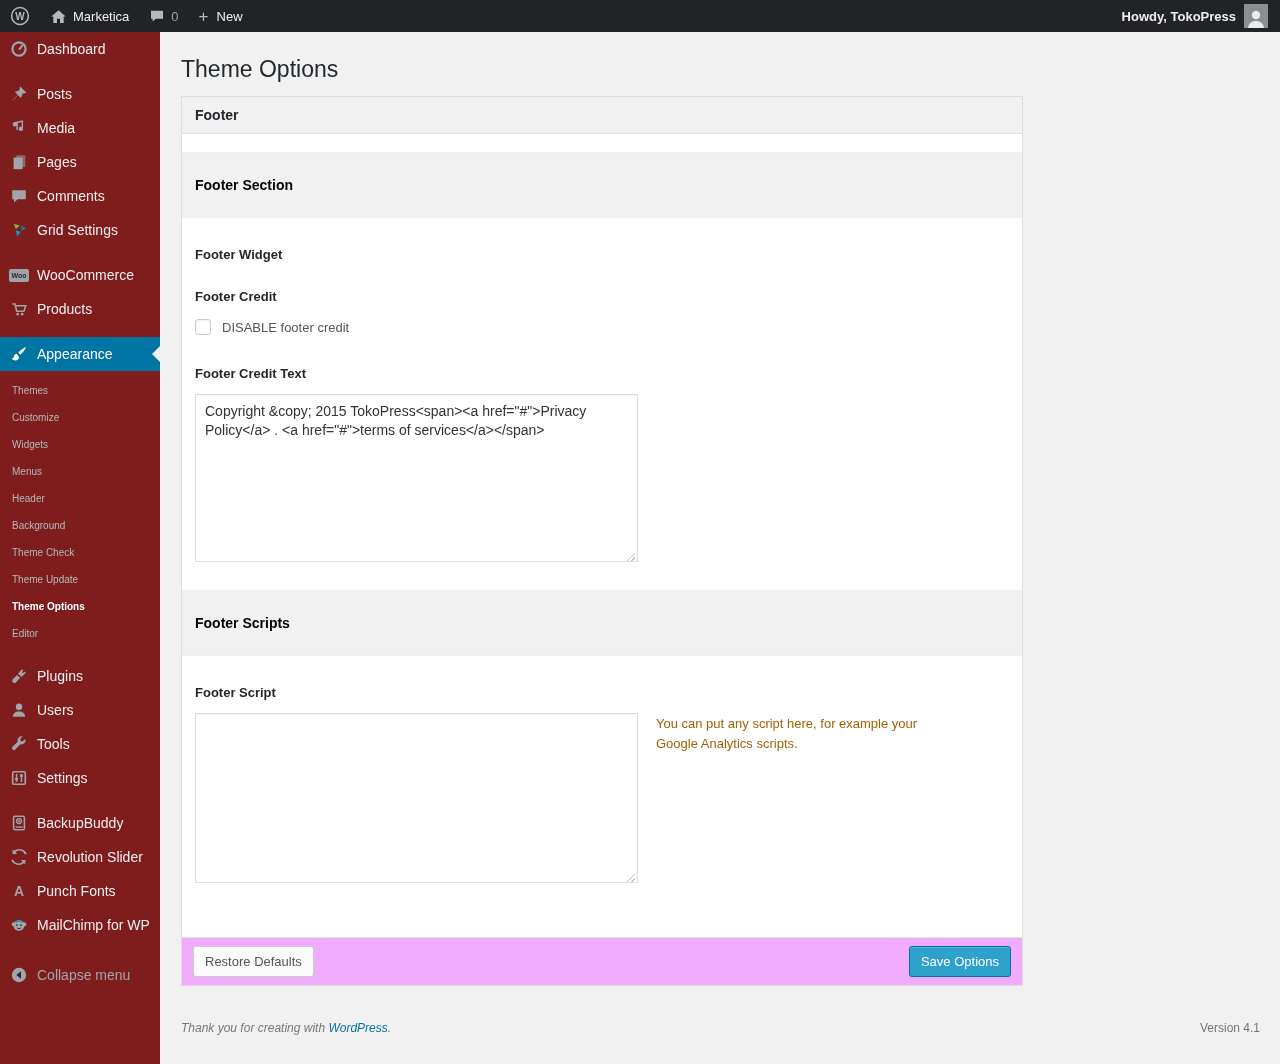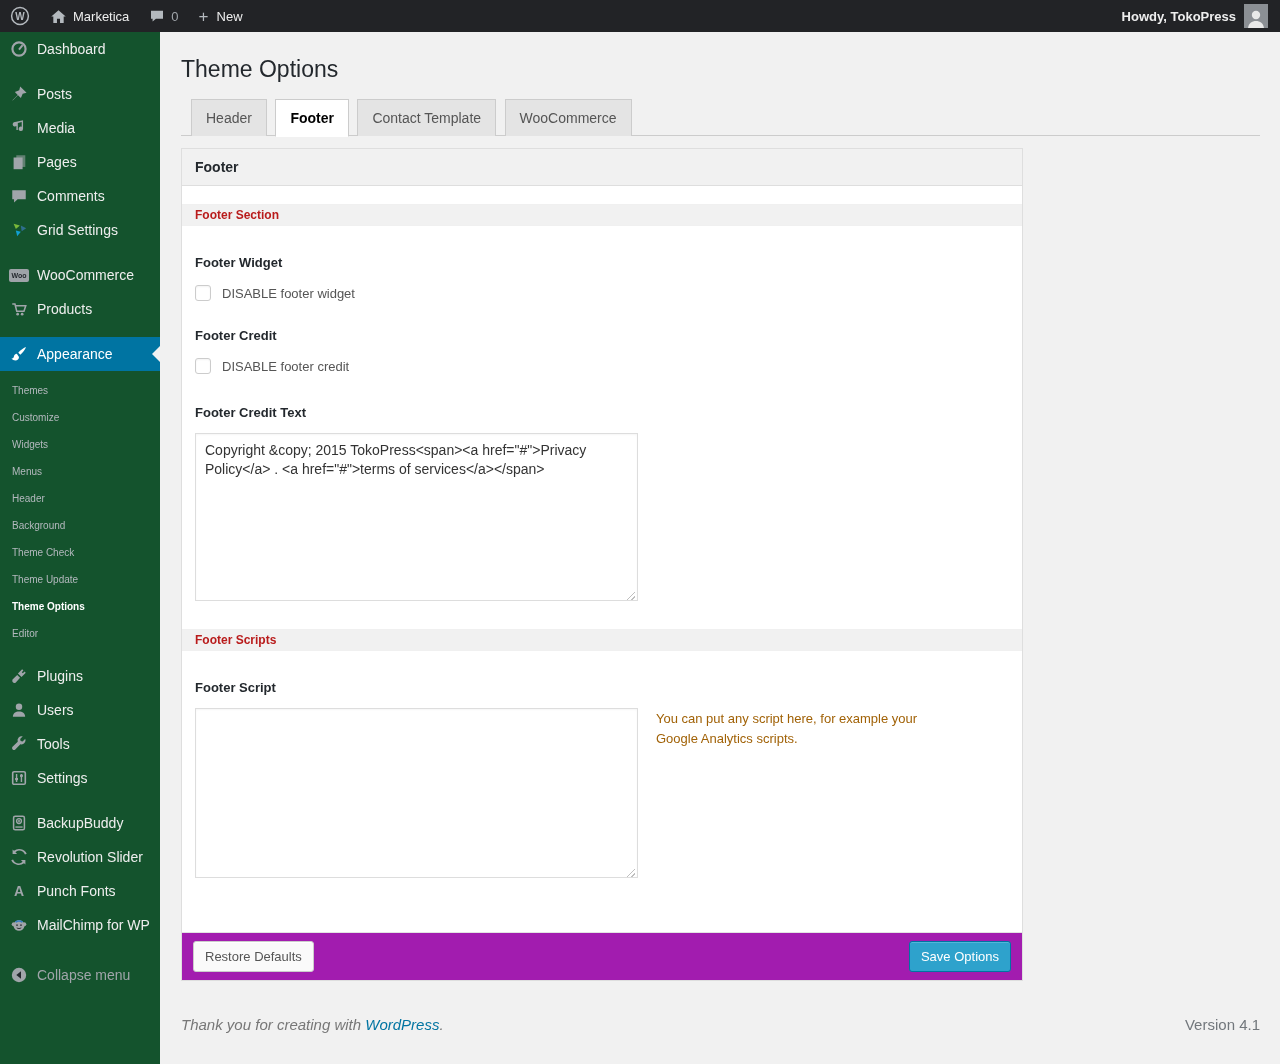--- a/index.html
+++ b/index.html
@@ -12,21 +12,21 @@
   .ab-item { display:flex; align-items:center; gap:6px; padding:0 10px; height:32px;
     font-size:13px; color:#eee; cursor:pointer; }
   .ab-item svg { display:block; }
   .ab-count { color:#a0a5aa; }
   .ab-right { margin-left:auto; display:flex; align-items:center; gap:8px; padding-right:12px; }
   .ab-plus { font-size:17px; color:#b4b9be; font-weight:400; line-height:1; margin-right:2px; }
   .avatar { width:24px; height:24px; background:#8b8f94; display:flex; align-items:flex-end; justify-content:center; overflow:hidden; }
 
   
   .sidebar { position:absolute; top:32px; left:0; width:160px; height:1032px;
-    background:#14532d; color:#eee; font-size:14px; }
+    background:#7f1d1d; color:#eee; font-size:14px; }
   .menu-item { display:flex; align-items:center; gap:8px; padding:9px 8px 9px 9px;
     height:34px; cursor:pointer; color:#eee; position:relative; }
   .menu-item .micon { width:20px; height:20px; flex:0 0 20px; color:#a0a5aa;
     display:flex; align-items:center; justify-content:center; }
   .menu-item.sep { margin-top:11px; }
   .menu-item.active { background:#0074a2; color:#fff; }
   .menu-item.active .micon { color:#fff; }
   .menu-item.active::after { content:''; position:absolute; right:0; top:50%; margin-top:-8px;
     border:8px solid transparent; border-right-color:#f1f1f1; }
   .submenu { padding:6px 0 12px; }
@@ -45,50 +45,50 @@
   .tab { display:inline-block; font-size:14px; color:#555; background:#e4e4e4;
     border:1px solid #ccc; border-bottom:none; padding:9px 14px 9px; margin:0 4px -1px 0;
     cursor:pointer; line-height:1.3; }
   .tab.active { background:#fff; color:#000; font-weight:bold; border-bottom:1px solid #fff; }
 
   
   .panel { margin-top:12px; width:842px; background:#fff; border:1px solid #dedede; }
   .panel-head { background:#f1f1f1; border-bottom:1px solid #dedede; padding:10px 13px;
     font-size:14px; font-weight:bold; color:#23282d; }
   .white-gap { height:18px; background:#fff; }
-  .section-bar { background:#f1f1f1; padding:3px 13px; font-size:12px; font-weight:bold;
-    color:#b91c1c; border-top:1px solid #f0f0f0; border-bottom:1px solid #f0f0f0; }
+  .section-bar { background:#f1f1f1; padding:24px 13px; font-size:14px; font-weight:bold;
+    color:#000000; border-top:1px solid #f0f0f0; border-bottom:1px solid #f0f0f0; }
   .fields { padding:2px 13px 0; }
   .field-label { font-size:13px; font-weight:bold; color:#23282d; margin:27px 0 0; }
   .check-row { display:flex; align-items:center; gap:11px; margin-top:15px; }
   input[type=checkbox] { appearance:none; -webkit-appearance:none; width:16px; height:16px;
     border:1px solid #ccc; border-radius:3px; background:#fff; cursor:pointer;
     box-shadow:inset 0 1px 2px rgba(0,0,0,.05); }
   .check-label { font-size:13px; color:#555; cursor:pointer; }
   .ta-wrap { position:relative; width:443px; margin-top:13px; }
   textarea { width:443px; height:168px; border:1px solid #ddd; background:#fff;
     font-family:"Liberation Sans","DejaVu Sans",sans-serif; font-size:14px; line-height:1.35;
     color:#333; padding:7px 9px; resize:none; box-shadow:inset 0 1px 2px rgba(0,0,0,.04); outline:none; }
   .grip { position:absolute; right:3px; bottom:5px; width:11px; height:11px;
     background:repeating-linear-gradient(-45deg, transparent, transparent 2px, #bfbfbf 2px, #bfbfbf 3px);
     clip-path:polygon(100% 0, 100% 100%, 0 100%); cursor:nwse-resize; }
   .script-row { display:flex; align-items:flex-start; gap:18px; }
   .help-text { font-size:13px; color:#a16207; width:305px; line-height:1.55; margin-top:14px; }
   .bottom-space { height:50px; }
-  .actions { background:#a21caf; border-top:1px solid #e3e3e3; padding:8px 11px;
+  .actions { background:#f0abfc; border-top:1px solid #e3e3e3; padding:8px 11px;
     display:flex; align-items:center; justify-content:space-between; }
   .btn { font-size:13px; line-height:1; padding:8px 11px; border-radius:3px; cursor:pointer; }
   .btn-secondary { background:#fafafa; border:1px solid #ccc; color:#555;
     box-shadow:0 1px 0 #fff inset; }
   .btn-primary { background:#2ea2cc; border:1px solid #0074a2; color:#fff;
     box-shadow:inset 0 1px 0 rgba(120,200,230,.5); }
 
   
   .pagefooter { width:1079px; margin-top:35px; display:flex; justify-content:space-between;
-    align-items:center; font-size:15px; color:#777; }
+    align-items:center; font-size:12px; color:#777; }
   .thanks { font-style:italic; }
   .thanks a { color:#0074a2; text-decoration:none; }
   .version { color:#72777c; }
 </style>
 </head>
 <body>
 
 <div class="adminbar">
   <div class="ab-item">
     <span>
@@ -302,39 +302,29 @@
           <path d="M12.2 5.8L7 10l5.2 4.2z" fill="#23282d"></path>
         </svg>
       </span>
     <span>Collapse menu</span>
   </div>
 </div>
 
 <div class="content">
   <h1 class="page-title">Theme Options</h1>
 
-  <div class="tabs">
-    <span class="tab">Header</span>
-    <span class="tab active">Footer</span>
-    <span class="tab">Contact Template</span>
-    <span class="tab">WooCommerce</span>
-  </div>
 
   <div class="panel">
     <div class="panel-head">Footer</div>
     <div class="white-gap"></div>
 
     <div class="section-bar">Footer Section</div>
 
     <div class="fields">
       <div class="field-label">Footer Widget</div>
-      <div class="check-row">
-        <input type="checkbox" style="">
-        <span class="check-label">DISABLE footer widget</span>
-      </div>
 
       <div class="field-label">Footer Credit</div>
       <div class="check-row">
         <input type="checkbox" style="">
         <span class="check-label">DISABLE footer credit</span>
       </div>
 
       <div class="field-label" style="margin-top:31px;">Footer Credit Text</div>
       <div class="ta-wrap" style="margin-bottom:24px;">
         <textarea spellcheck="false" style="">Copyright &amp;copy; 2015 TokoPress&lt;span&gt;&lt;a href="#"&gt;Privacy Policy&lt;/a&gt; . &lt;a href="#"&gt;terms of services&lt;/a&gt;&lt;/span&gt;</textarea>

